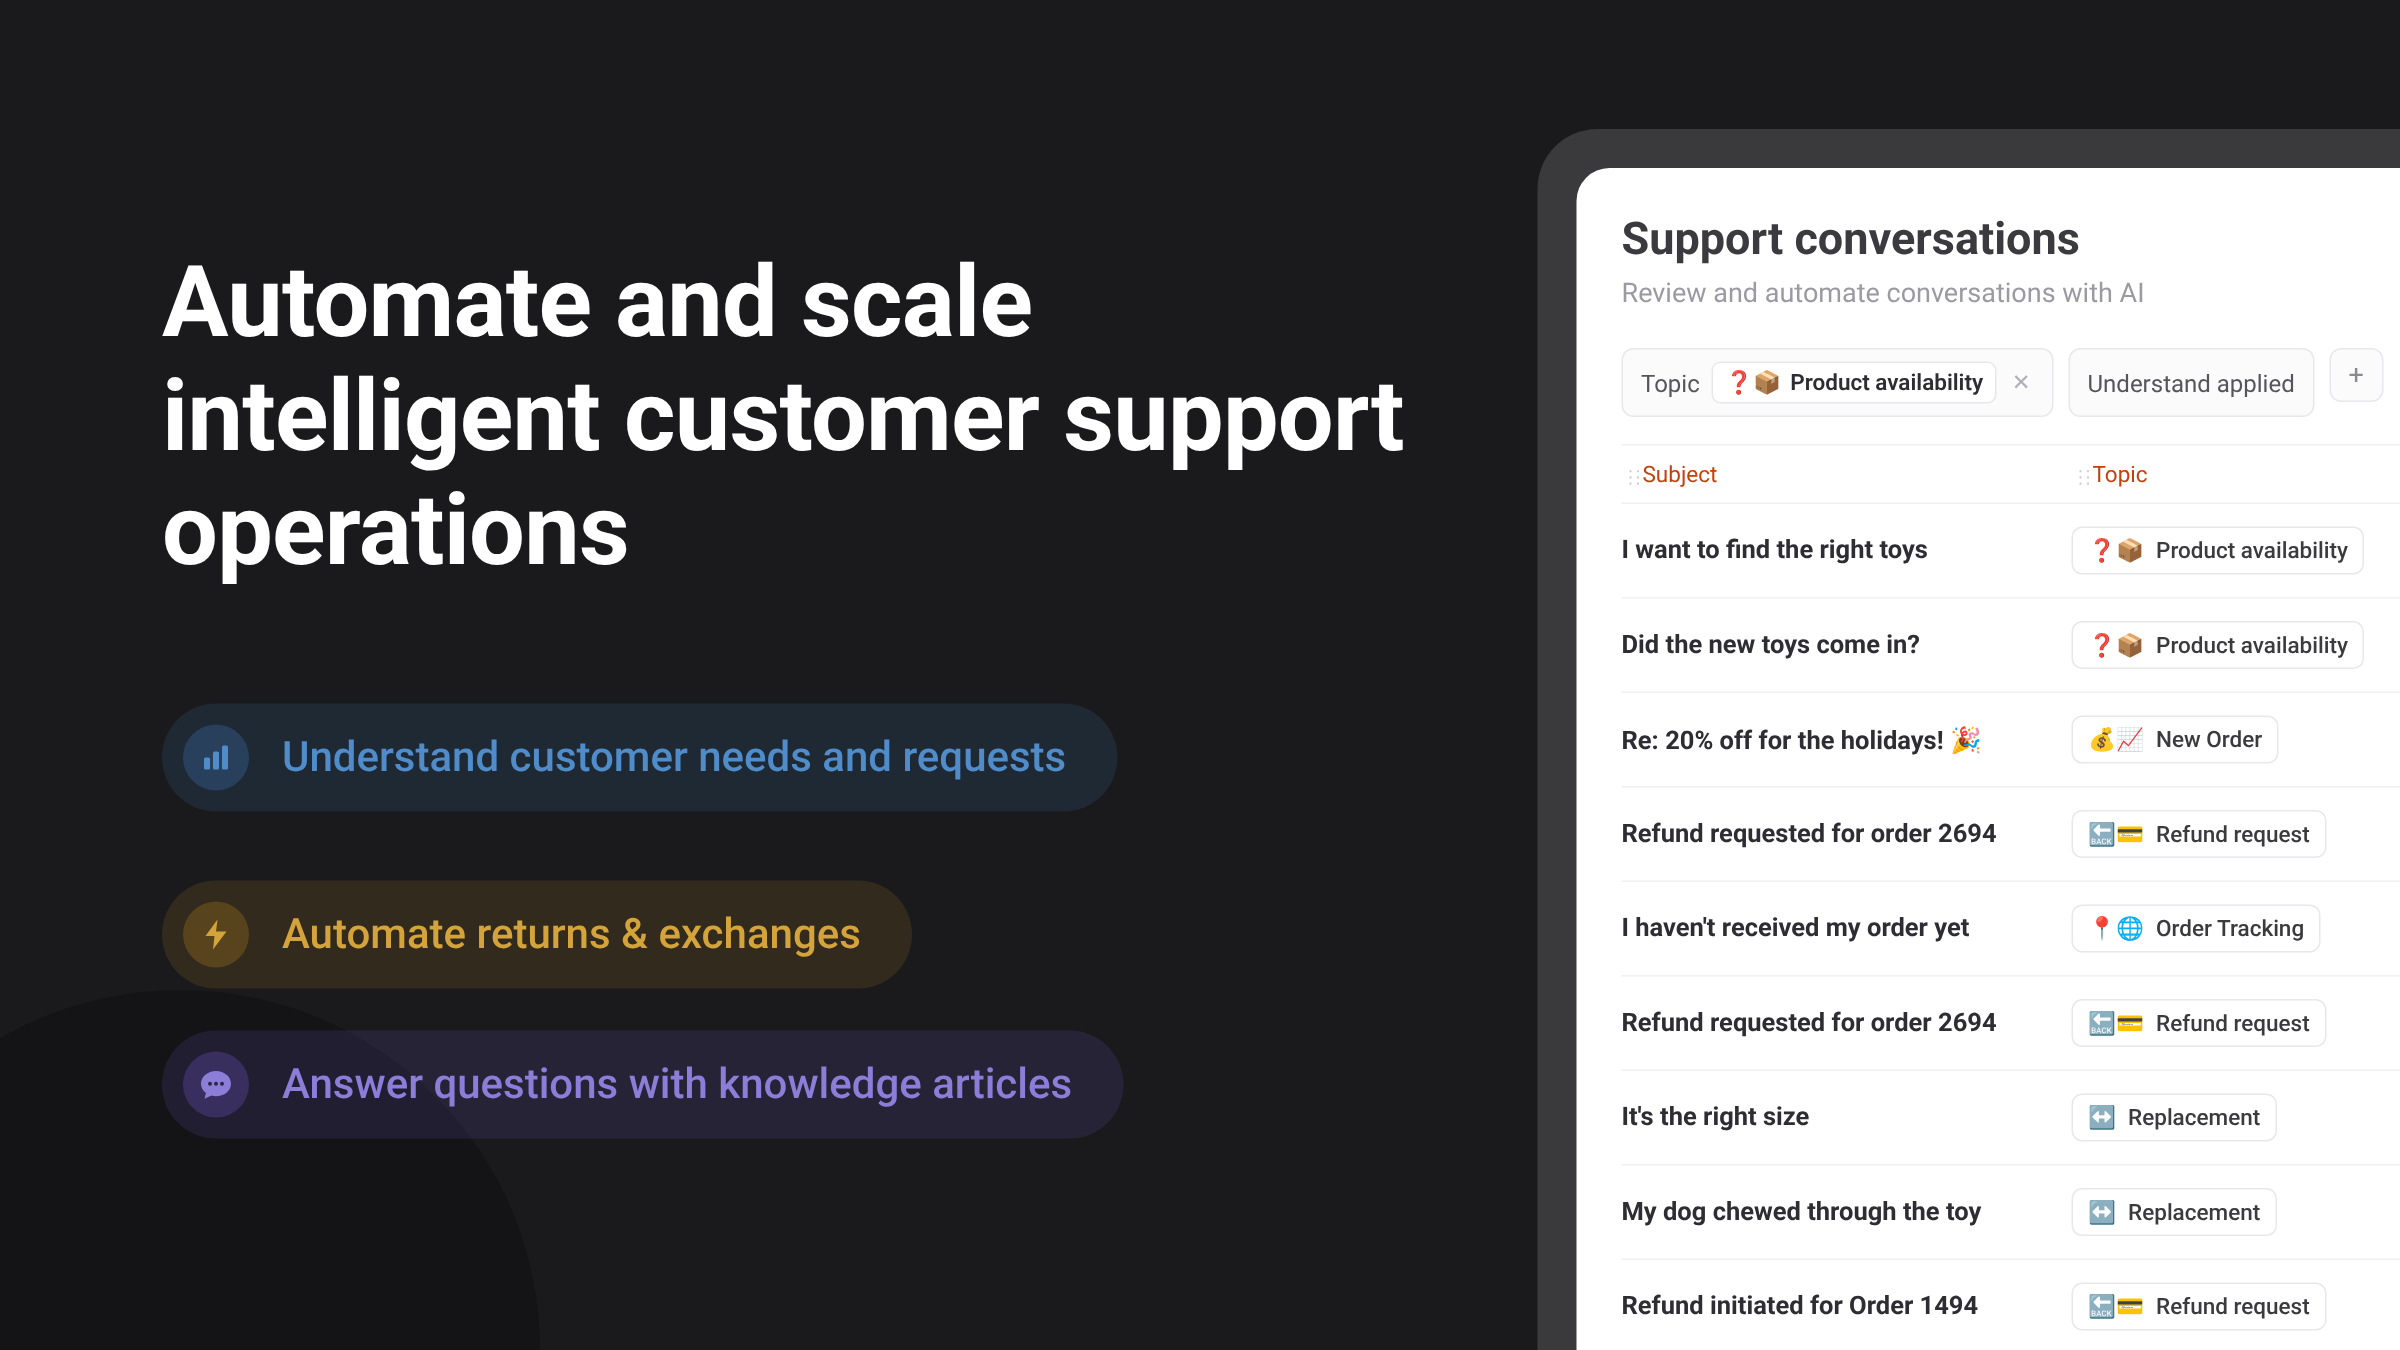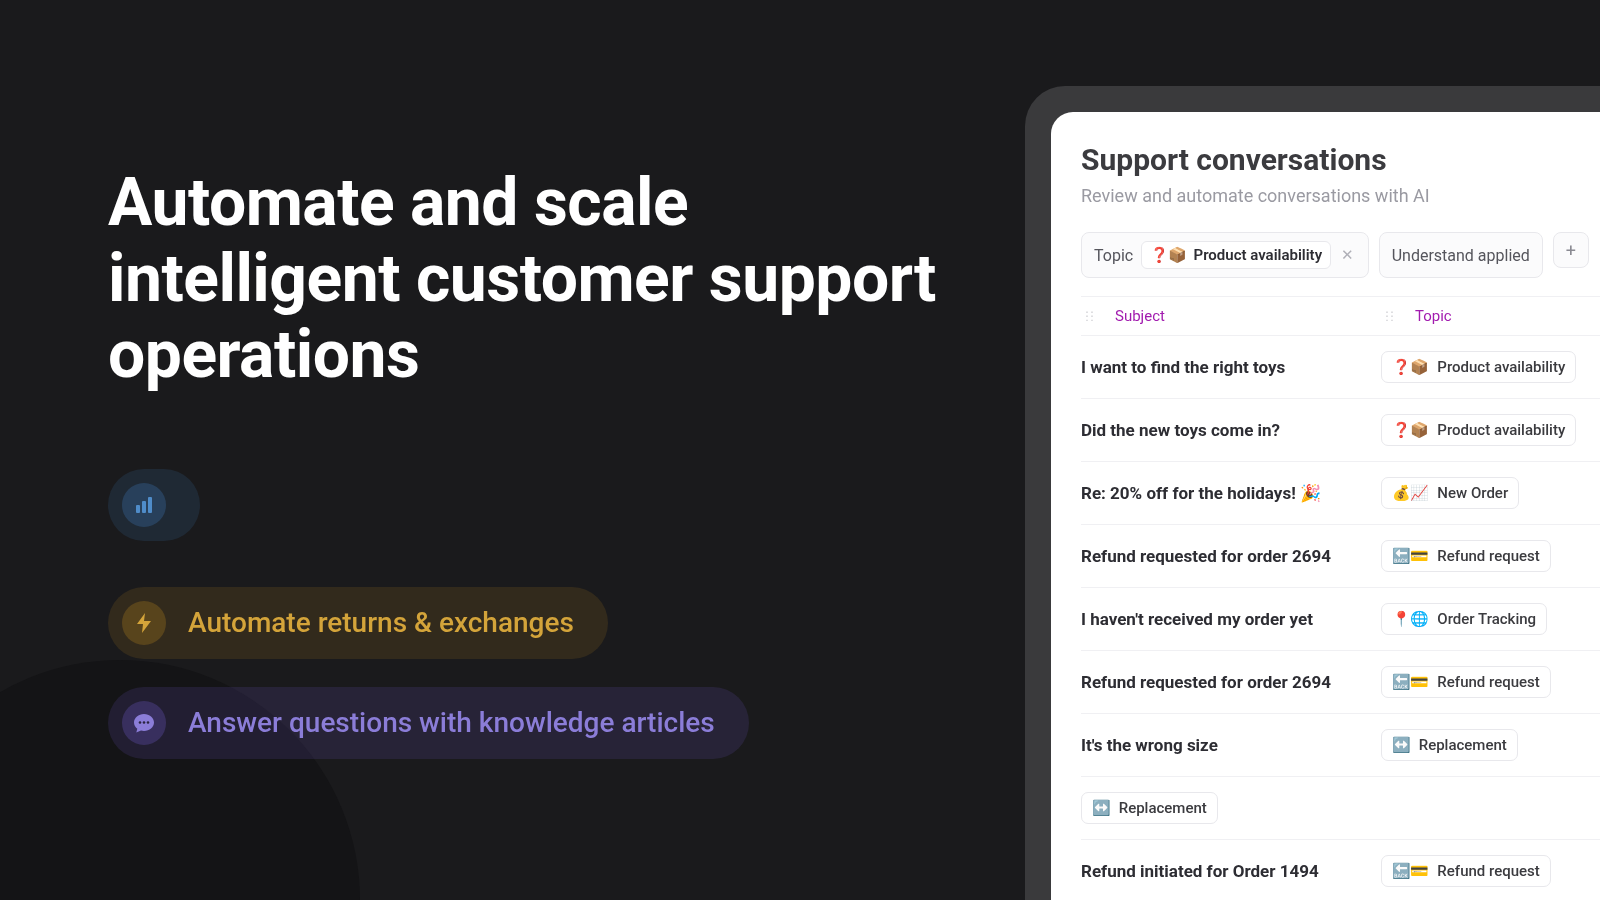--- a/index.html
+++ b/index.html
@@ -149,23 +149,23 @@
   .table {
     margin-top: 18px;
   }
   .thead {
     display: flex;
     border-top: 1px solid #f0f0f3;
     border-bottom: 1px solid #f0f0f3;
   }
   .th {
     display: flex;
-    align-items: center;
-    gap: 24px;
-    color: #a21caf;
+    align-items: flex-end;
+    gap: 4px;
+    color: #c2410c;
     font-size: 15px;
     padding: 10px 0;
   }
   .th-subject { width: 300px; }
   .th-topic { flex: 1; }
   .drag-dots {
     width: 10px;
     height: 14px;
     position: relative;
     opacity: 0.5;
@@ -221,20 +221,21 @@
   <div class="pills">
 
     <div class="pill pill-blue">
       <span class="pill-icon">
         <svg width="20" height="20" viewBox="0 0 20 20">
           <rect x="2" y="10" width="4" height="8" rx="1" fill="#4f8cc9"></rect>
           <rect x="8" y="6" width="4" height="12" rx="1" fill="#4f8cc9"></rect>
           <rect x="14" y="2" width="4" height="16" rx="1" fill="#4f8cc9"></rect>
         </svg>
       </span>
+      <span class="pill-label">Understand customer needs and requests</span>
     </div>
 
     <div class="pill pill-amber">
       <span class="pill-icon">
         <svg width="20" height="22" viewBox="0 0 20 22">
           <path d="M11 1 L3 12 L9 12 L8 21 L17 9 L10 9 Z" fill="#d4a43a"></path>
         </svg>
       </span>
       <span class="pill-label">Automate returns &amp; exchanges</span>
     </div>
@@ -322,27 +323,28 @@
               </span></div>
           </div>
           <div class="row">
             <div class="row-subject">Refund requested for order 2694</div>
             <div class="row-topic"><span class="topic-tag">
                 <span class="em">🔙💳</span>
                 <span>Refund request</span>
               </span></div>
           </div>
           <div class="row">
-            <div class="row-subject">It's the wrong size</div>
+            <div class="row-subject">It's the right size</div>
             <div class="row-topic"><span class="topic-tag">
                 <span class="em">↔️</span>
                 <span>Replacement</span>
               </span></div>
           </div>
           <div class="row">
+            <div class="row-subject">My dog chewed through the toy</div>
             <div class="row-topic"><span class="topic-tag">
                 <span class="em">↔️</span>
                 <span>Replacement</span>
               </span></div>
           </div>
           <div class="row">
             <div class="row-subject">Refund initiated for Order 1494</div>
             <div class="row-topic"><span class="topic-tag">
                 <span class="em">🔙💳</span>
                 <span>Refund request</span>

